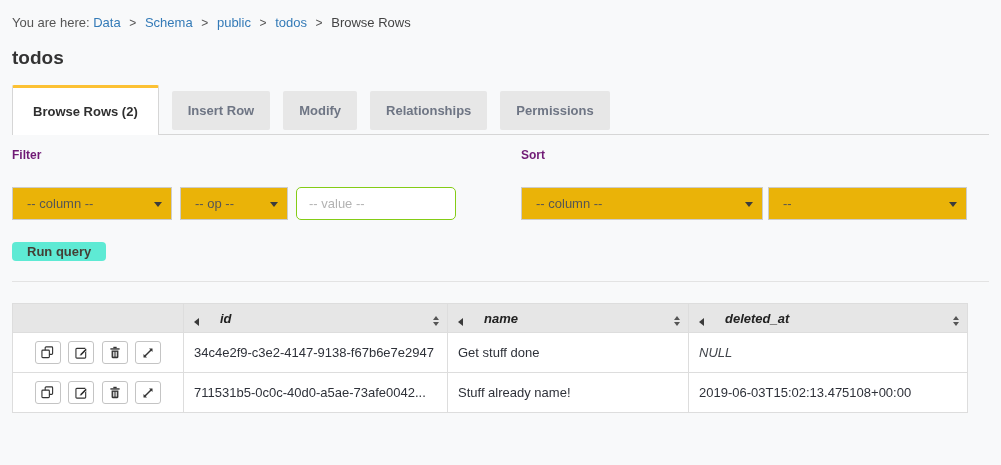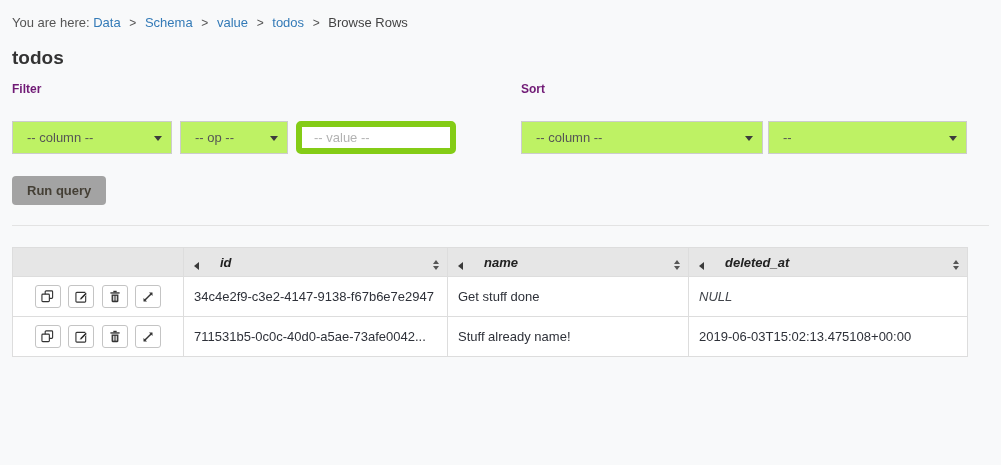--- a/index.html
+++ b/index.html
@@ -39,47 +39,47 @@
     border-radius: 2px;
   }
 
   
   .controls { display: flex; margin-top: 13px; }
   .filter-group { width: 448px; margin-right: 61px; }
   .sort-group { flex: 1; }
   .group-heading { font-size: 12px; font-weight: bold; color: #701a75; }
   .control-row { display: flex; margin-top: 25px; }
   .sel {
-    position: relative; height: 33px; background: #bef264;
+    position: relative; height: 33px; background: #eab308;
     border: 1px solid #ccc; display: flex; align-items: center;
     padding: 0 22px 0 14px; font-size: 13px; color: #555; cursor: pointer;
     white-space: nowrap; overflow: hidden;
   }
   .sel .caret {
     position: absolute; right: 9px; top: 14px;
     width: 0; height: 0;
     border-left: 4px solid transparent; border-right: 4px solid transparent;
     border-top: 5px solid #3c3c3c;
   }
   .sel-filter-col { width: 160px; }
   .sel-filter-op  { width: 108px; margin-left: 8px; }
   .value-input {
     width: 160px; margin-left: 8px; height: 33px;
-    border: 6px solid #84cc16; border-radius: 5px;
+    border: 1px solid #84cc16; border-radius: 5px;
     padding: 0 12px; font-size: 13px; color: #555;
     font-family: "Liberation Sans", sans-serif; outline: none;
   }
   .value-input::placeholder { color: #b3b3b3; opacity: 1; }
   .sel-sort-col   { width: 242px; }
   .sel-sort-order { width: 199px; margin-left: 5px; }
 
   
   .run-btn {
-    margin-top: 22px; height: 29px; padding: 0 15px;
-    background: #a3a3a3; border: none; border-radius: 4px;
+    margin-top: 22px; height: 19px; padding: 0 15px;
+    background: #5eead4; border: none; border-radius: 4px;
     font-family: "Liberation Sans", sans-serif;
     font-size: 13px; font-weight: bold; color: #443f35; cursor: pointer;
   }
 
   .rule { border: none; border-top: 1px solid #e3e3e3; margin: 20px 0 0 0; }
 
   
   .data-table {
     margin-top: 21px; border-collapse: collapse; table-layout: fixed;
     width: 955px; background: #fff; font-size: 13px;
@@ -127,31 +127,48 @@
 <div class="content">
 
   
   <div class="breadcrumb">
     <span>You are here:</span>
     <span> </span>
     <a>Data</a>
     <span class="sep">&gt;</span>
     <a>Schema</a>
     <span class="sep">&gt;</span>
-    <a>value</a>
+    <a>public</a>
     <span class="sep">&gt;</span>
     <a>todos</a>
     <span class="sep">&gt;</span>
     <span class="current">Browse Rows</span>
   </div>
 
   
   <h1 class="page-title">todos</h1>
 
   
+  <div class="tabs">
+    <div class="tab active">
+      <span>Browse Rows (2)</span>
+    </div>
+    <div class="tab inactive">
+      <span>Insert Row</span>
+    </div>
+    <div class="tab inactive">
+      <span>Modify</span>
+    </div>
+    <div class="tab inactive">
+      <span>Relationships</span>
+    </div>
+    <div class="tab inactive">
+      <span>Permissions</span>
+    </div>
+  </div>
 
   
   <div class="controls">
     <div class="filter-group">
       <div class="group-heading">Filter</div>
       <div class="control-row">
         <div class="sel sel-filter-col">
           <span>-- column --</span>
           <span class="caret"></span>
         </div>

